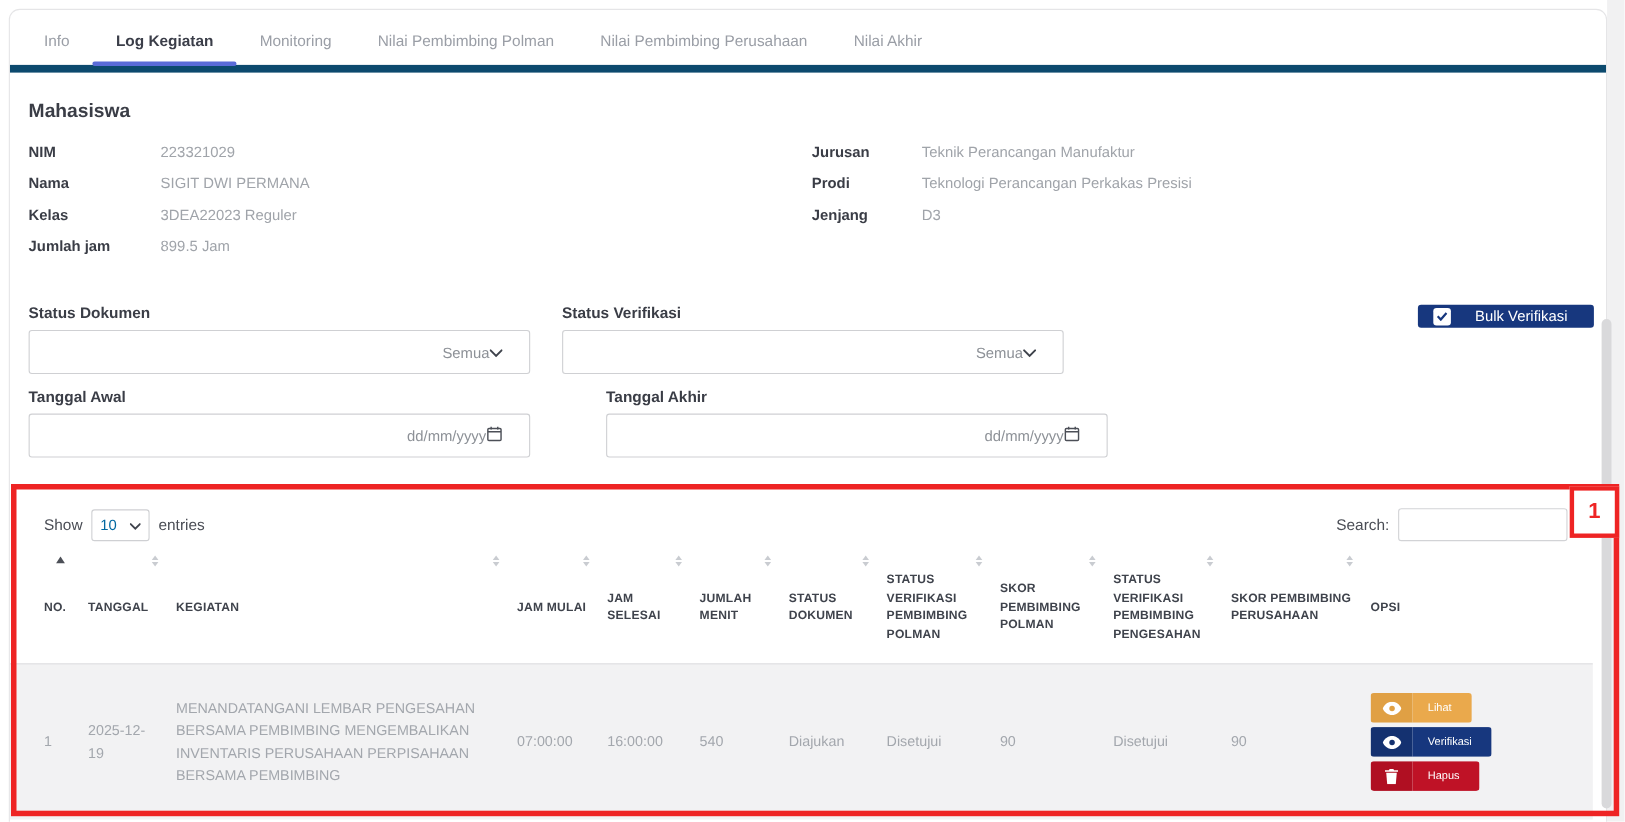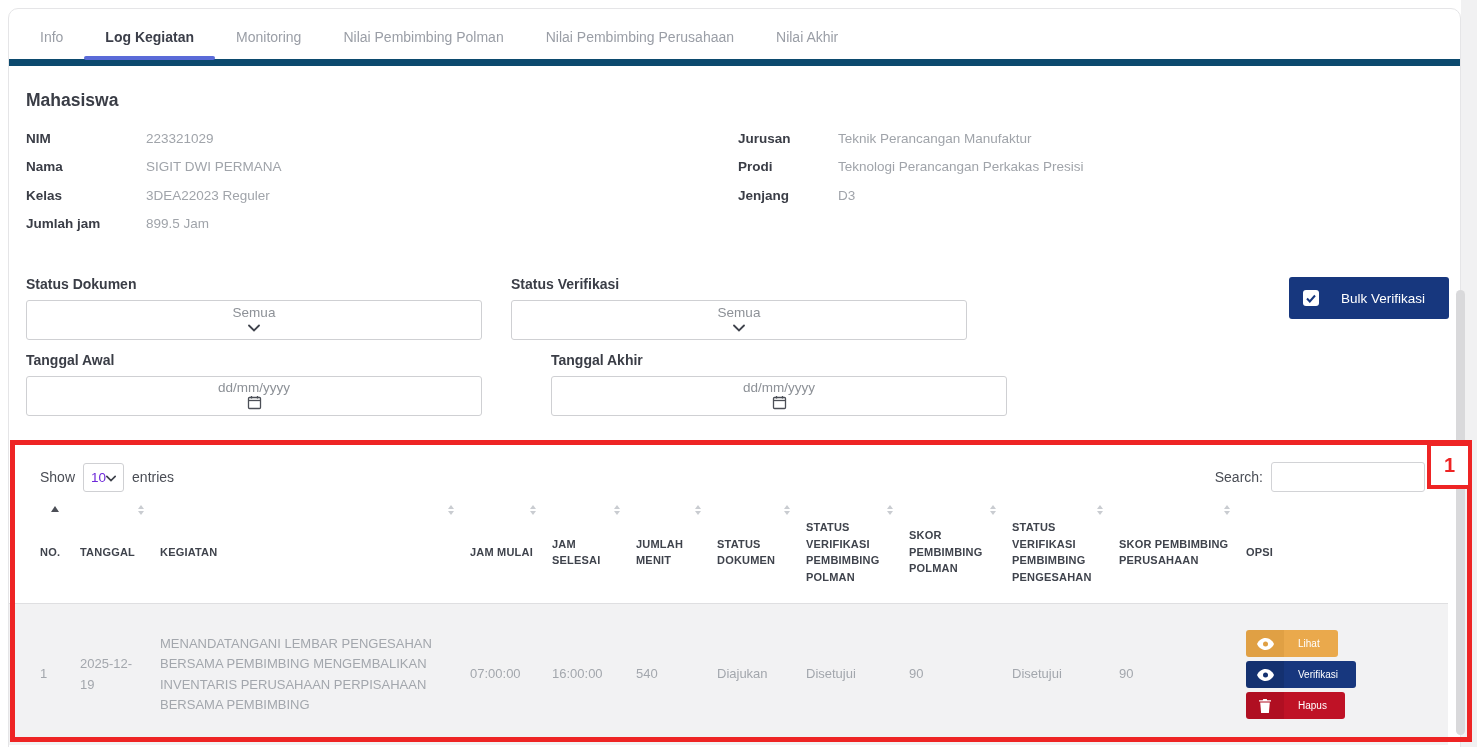--- a/index.html
+++ b/index.html
@@ -33,37 +33,37 @@
   .field-value { color:#a0a4aa; }
 
   
   .filters { position:absolute; left:0; top:267px; width:100%; height:170px; }
   .fgroup { position:absolute; width:456px; }
   .fgroup .flabel { display:block; font-size:14px; font-weight:700; color:#3a3d46; margin-bottom:8px; }
   .f-sd { left:17px; top:0; }
   .f-sv { left:502px; top:0; }
   .f-ta { left:17px; top:76px; }
   .f-tk { left:506px; top:76px;margin-left:36px; }
-  .selectbox, .datebox { display:flex; align-items:center; justify-content:center;
+  .selectbox, .datebox { display:flex; align-items:center; justify-content:flex-end;
       height:40px; border:1px solid #cfd0d3; border-radius:3px; padding:0 24px;
-      font-size:13.5px; color:#8d9197; background:#fff; cursor:pointer;flex-direction:column; }
-  .bulk-btn { position:absolute; right:11px; top:1px; height:42px; display:flex; align-items:center;
+      font-size:13.5px; color:#8d9197; background:#fff; cursor:pointer; }
+  .bulk-btn { position:absolute; right:11px; top:1px; height:21px; display:flex; align-items:center;
       gap:22px; background:#17377e; color:#fff; font-size:13.5px; border:none; border-radius:3px;
       padding:0 24px 0 14px; cursor:pointer; }
   .cb { width:16px; height:16px; background:#fff; border-radius:3px; display:flex;
         align-items:center; justify-content:center; }
 
   
   .table-area { position:absolute; left:0; top:440px; width:100%; }
   .controls { display:flex; justify-content:space-between; align-items:center;
               padding:12px 35px 0 31px; height:44px; }
   .show-group, .search-group { display:flex; align-items:center; gap:8px;
               font-size:14px; color:#4a4d55; }
-  .mini-select { display:flex; align-items:center; gap:0; height:29px; border:1px solid #cfd0d3;
-              border-radius:3px; padding:0 7px; font-size:13.5px; color:#6d28d9; cursor:pointer; }
+  .mini-select { display:flex; align-items:center; gap:12px; height:29px; border:1px solid #cfd0d3;
+              border-radius:3px; padding:0 7px; font-size:13.5px; color:#0369a1; cursor:pointer; }
   .search-input { width:154px; height:30px; border:1px solid #d2d3d6; border-radius:3px;
               padding:0 8px; font-size:13px; color:#3a3d46; outline:none; }
 
   .grid-cols { display:grid;
       grid-template-columns:40px 80px 310px 82px 84px 81px 89px 103px 103px 107px 127px 1fr;
       padding-left:31px; }
   .table-inner { margin-right:12px; }
   .thead { min-height:97px; align-items:center; }
   .th { position:relative; display:flex; align-items:center; height:100%;
         padding:26px 14px 18px 0; font-size:11px; font-weight:700; color:#3f434c;

